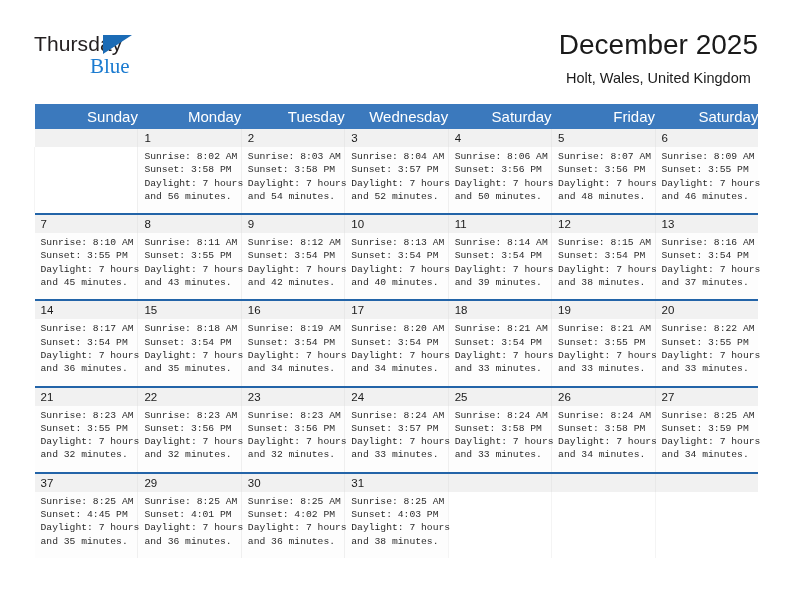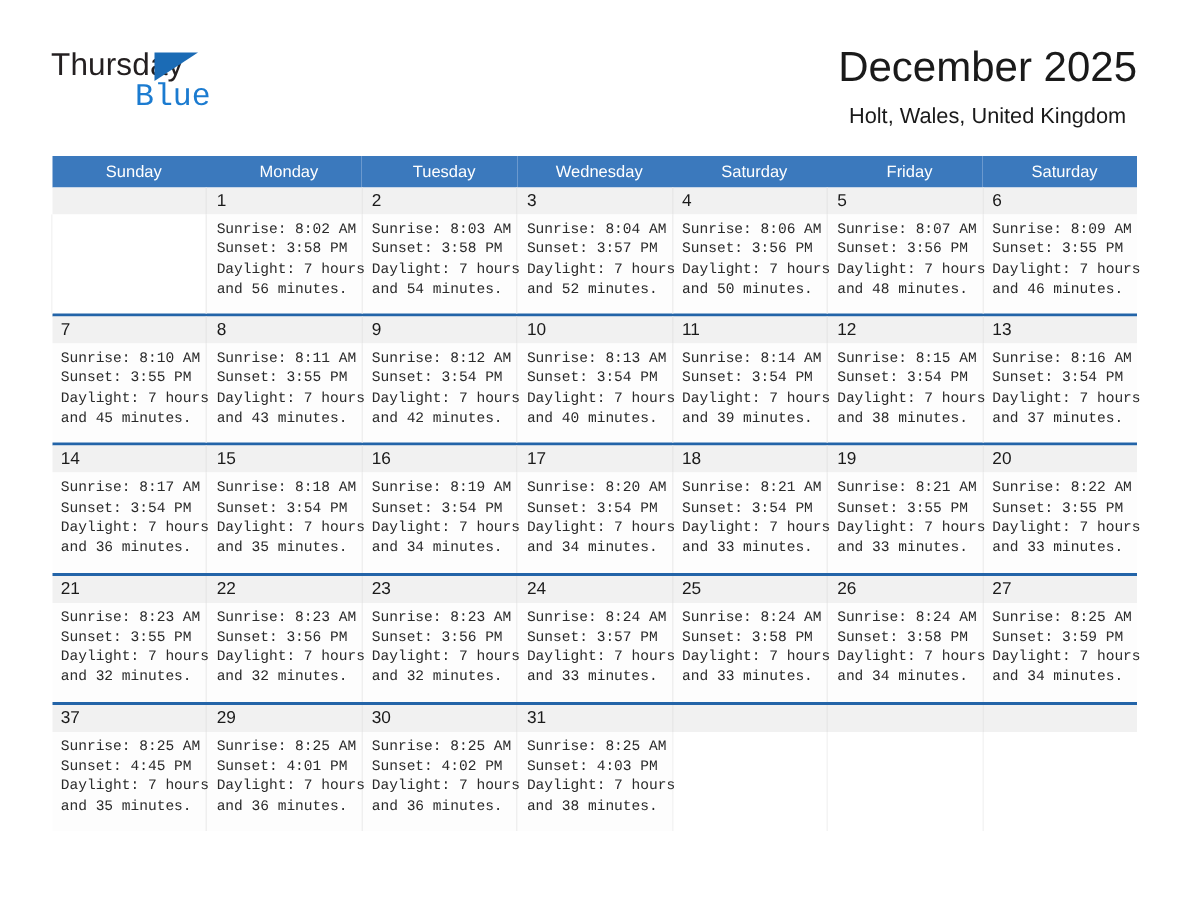--- a/index.html
+++ b/index.html
@@ -54,21 +54,21 @@
     height: 0;
     border-left: 29px solid #1b6bb5;
     border-bottom: 19px solid transparent;
   }
   .brand-blue {
     position: absolute;
     left: 56px;
     top: 22px;
     font-size: 21px;
     color: #1b7bd0;
-    font-family: Liberation Mono, monospace;
+    font-family: Liberation Serif, serif;
   }
 
   .title-block {
     position: absolute;
     right: 0;
     top: 0;
     text-align: center;
   }
   .cal-title {
     font-size: 28px;
@@ -92,23 +92,23 @@
     top: 104px;
     width: 724px;
     border-collapse: collapse;
     table-layout: fixed;
   }
   .cal col { width: 103.43px; }
 
   .cal thead th {
     background: #3b79bd;
     color: #ffffff;
-    font-size: 11px;
+    font-size: 15px;
     font-weight: normal;
-    text-align: center;
+    text-align: right;
     padding: 4px 0 4px 6px;
     height: 21px;
     box-sizing: border-box;
     border: none;
   }
 
   .wk-sep td {
     padding: 0;
     height: 2px;
     line-height: 0;

